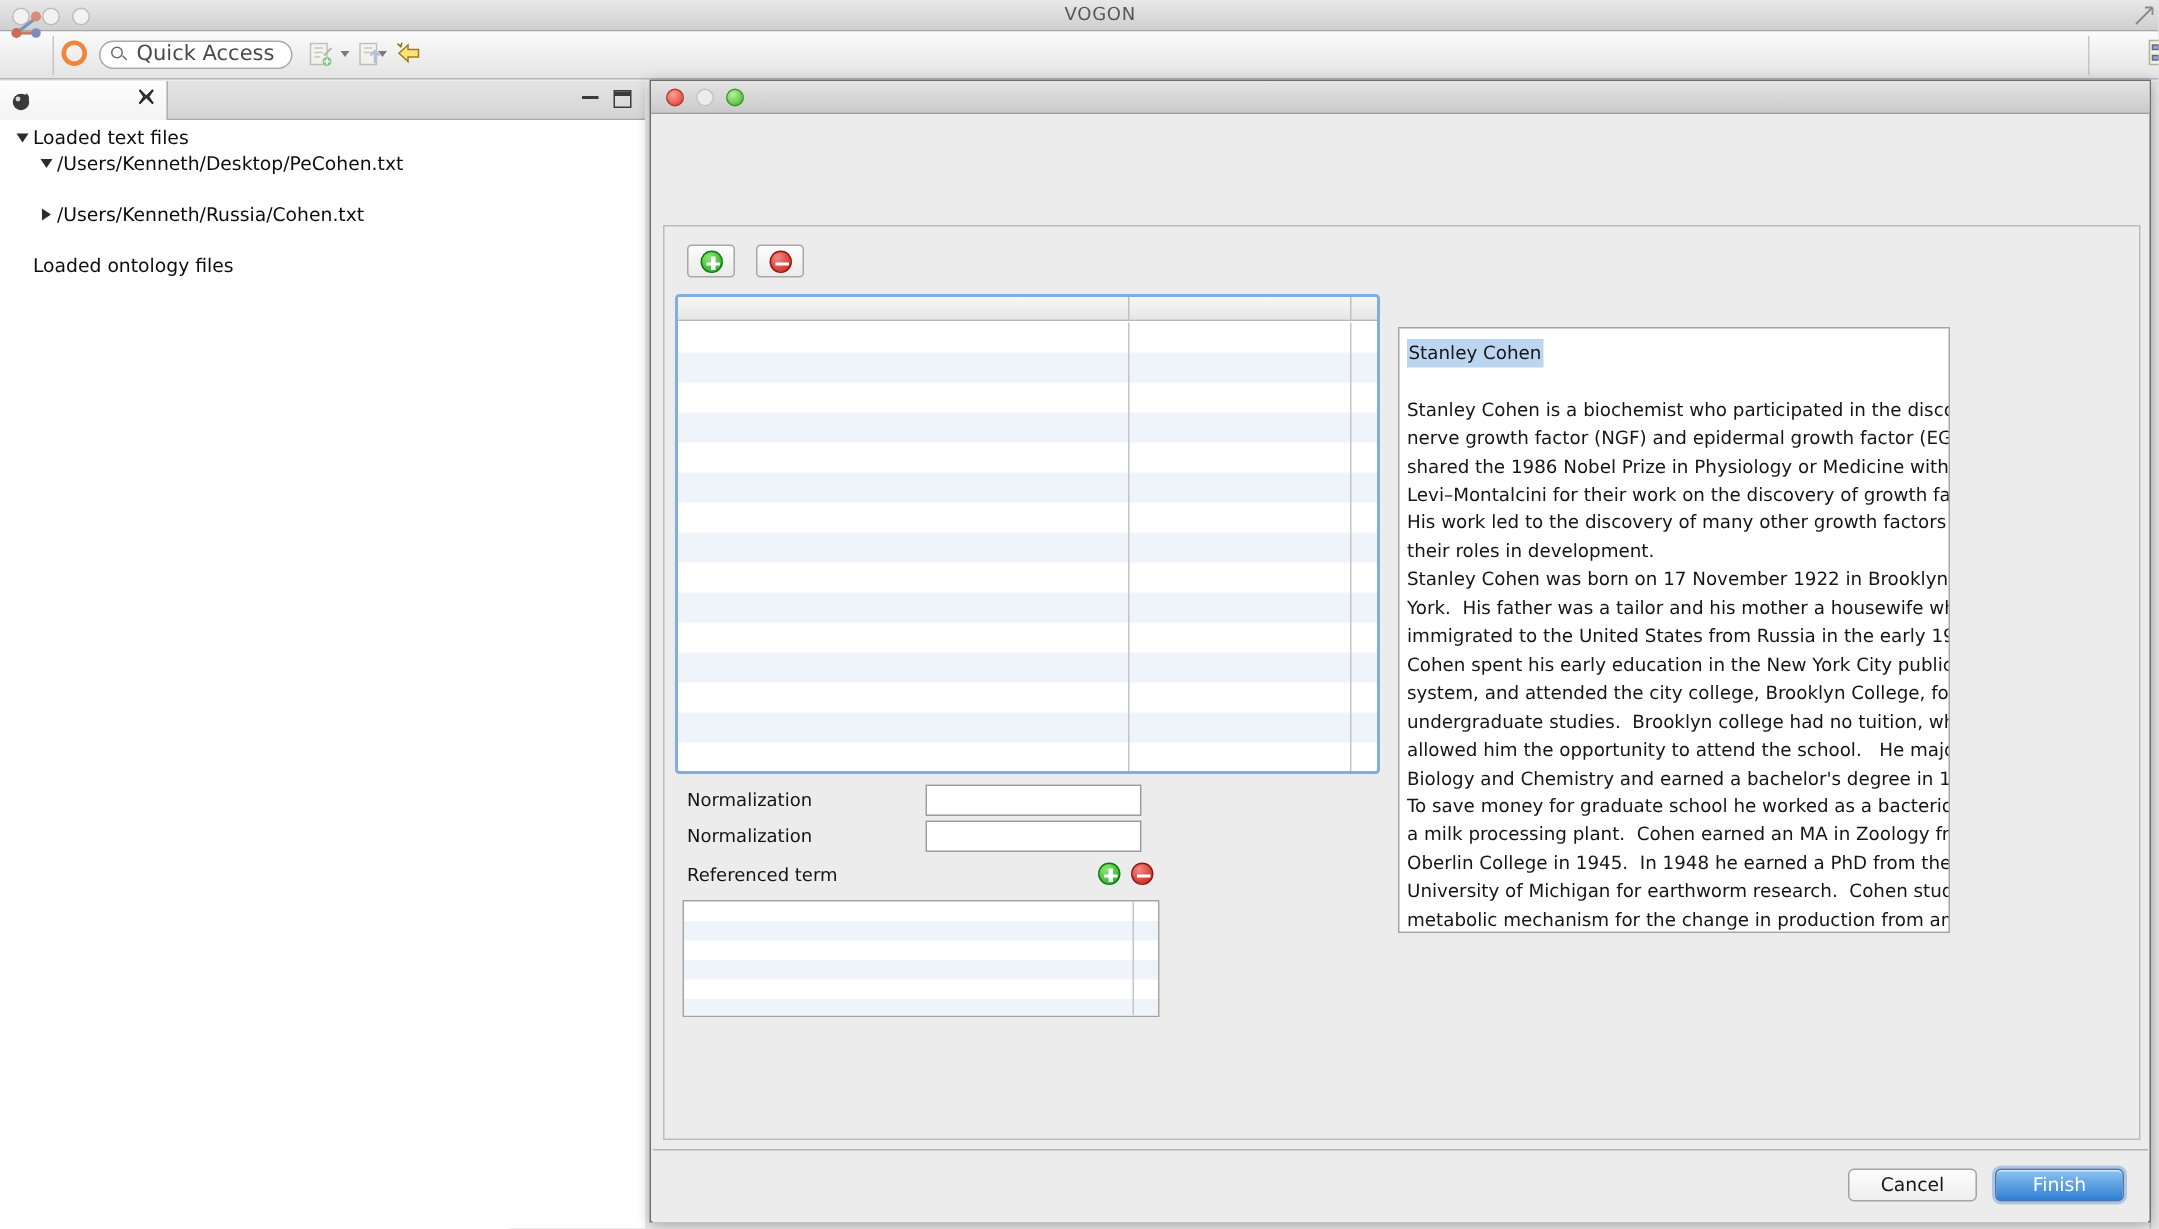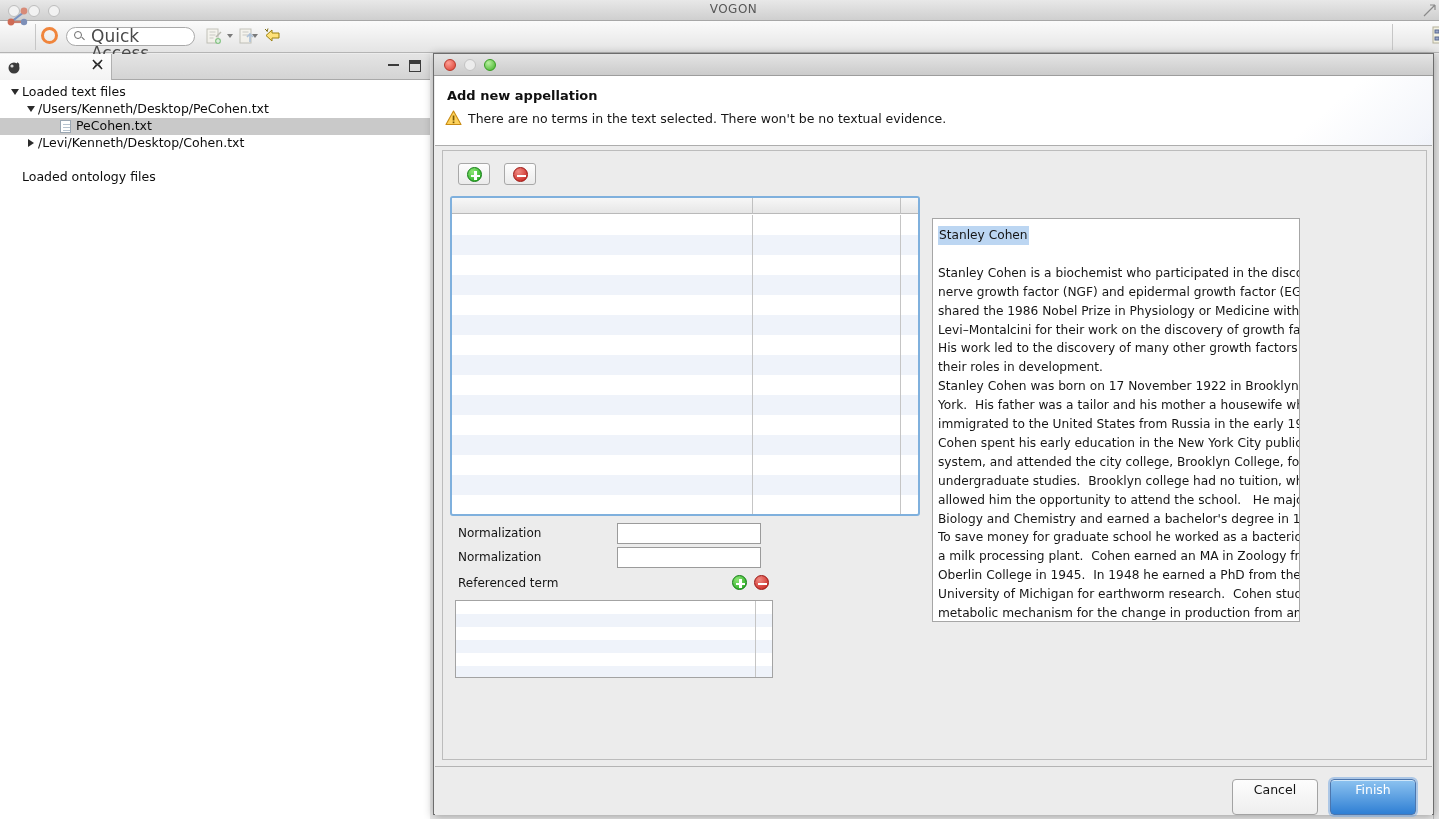--- a/index.html
+++ b/index.html
@@ -48,21 +48,21 @@
   .cb-sep { position: absolute; top: 3px; width: 1px; height: 26px; background: #c6c6c6; }
 
   .app-logo { position: absolute; left: 6px; top: 6px; width: 24px; height: 22px; }
   .orange-ring {
     position: absolute; left: 41px; top: 27px; width: 17px; height: 17px;
     border: 3.5px solid #f0853c; border-radius: 50%;
   }
   .quick-access {
     position: absolute; left: 66px; top: 27px; width: 129px; height: 19px;
     background: #fff; border: 1px solid #a9a9a9; border-radius: 10px;
-    font-size: 17px; color: #4a4a4a; line-height: 17px; padding-left: 24px;
+    font-size: 14px; color: #4a4a4a; line-height: 17px; padding-left: 24px;
   }
   .qa-mag {
     position: absolute; left: 74px; top: 31px; width: 8px; height: 8px;
     border: 1.3px solid #6d6d6d; border-radius: 50%;
   }
   .qa-mag::after {
     content: ""; position: absolute; left: 6px; top: 6px;
     width: 4px; height: 1.3px; background: #6d6d6d; transform: rotate(45deg);
   }
   .tb-btn { position: absolute; top: 27px; width: 18px; height: 18px; opacity: .55; }
@@ -231,21 +231,21 @@
   }
   .tp-line {
     font-size: 12.2px; color: #161616; line-height: 18.9px; white-space: pre;
     font-family: "DejaVu Sans", "Liberation Sans", sans-serif;
   }
   .tp-line.hl { background: #bcd6f2; display: inline-block; padding: 0 1px; }
   .tp-blank { height: 18.9px; }
 
   
   .btn {
-    position: absolute; top: 779px; height: 36px; border-radius: 4px;
+    position: absolute; top: 779px; height: 22px; border-radius: 4px;
     font-size: 12.5px; text-align: center; line-height: 20px;
   }
   .btn.cancel {
     left: 1232px; width: 86px;
     background: linear-gradient(#fdfdfd, #eeeeee); border: 1px solid #a3a3a3; color: #141414;
   }
   .btn.finish {
     left: 1330px; width: 86px;
     background: linear-gradient(#8dc3f0, #2f7fd4); border: 1px solid #4d76ad; color: #fff;
     box-shadow: inset 0 1px 0 rgba(255,255,255,.6), 0 0 0 2px rgba(120,170,225,.55);
@@ -362,59 +362,42 @@
     <div class="tree-row" style="top:21px;">
       <span class="tw-open" style="left:27px;"></span>
       <span class="tree-label" style="left:38px;">/Users/Kenneth/Desktop/PeCohen.txt</span>
     </div>
 
     <div class="tree-row" style="top:4px;">
       <span class="tw-open" style="left:11px;"></span>
       <span class="tree-label" style="left:22px;">Loaded text files</span>
     </div>
 
-    <div class="tree-row sel" style="top:38px;">
-      <span class="file-icon" style="left:60px;"></span>
-      <span class="tree-label" style="left:76px;">PeCohen.txt</span>
-    </div>
 
     <div class="tree-row" style="top:55px;">
       <span class="tw-closed" style="left:28px;"></span>
-      <span class="tree-label" style="left:38px;">/Levi/Kenneth/Desktop/Cohen.txt</span>
+      <span class="tree-label" style="left:38px;">/Users/Kenneth/Russia/Cohen.txt</span>
     </div>
 
 
     <div class="tree-row" style="top:89px;text-align:right;">
       <span class="tree-label" style="left:22px;">Loaded ontology files</span>
     </div>
   </div>
 
   <div class="app-scroll-v"></div>
 
   <div class="dialog">
 
     <div class="dlg-titlebar">
       <div class="dlg-dot red"></div>
       <div class="dlg-dot amber"></div>
       <div class="dlg-dot green"></div>
     </div>
 
-    <div class="dlg-header">
-      <div class="dlg-header-swoosh"></div>
-      <div class="dlg-header-swoosh2"></div>
-      <div class="dlg-title">Add new appellation</div>
-      <div class="warn-icon">
-        <svg width="17" height="16" viewBox="0 0 17 16">
-          <path d="M8.5 1 L16 14.5 L1 14.5 Z" fill="#fdd25c" stroke="#c98b12" stroke-width="1.1" stroke-linejoin="round"></path>
-          <rect x="7.7" y="5.5" width="1.7" height="5" fill="#7a5800"></rect>
-          <rect x="7.7" y="11.5" width="1.7" height="1.7" fill="#7a5800"></rect>
-        </svg>
-      </div>
-      <div class="dlg-message">There are no terms in the text selected. There won't be no textual evidence.</div>
-    </div>
 
     <div class="dlg-body"></div>
 
     <div class="dlg-footer"></div>
     <div class="dlg-resize"></div>
   </div>
 
   <div class="sq-btn" style="left:458px; top:163px;">
     <span class="circ green">
       <span class="plus-h"></span>

